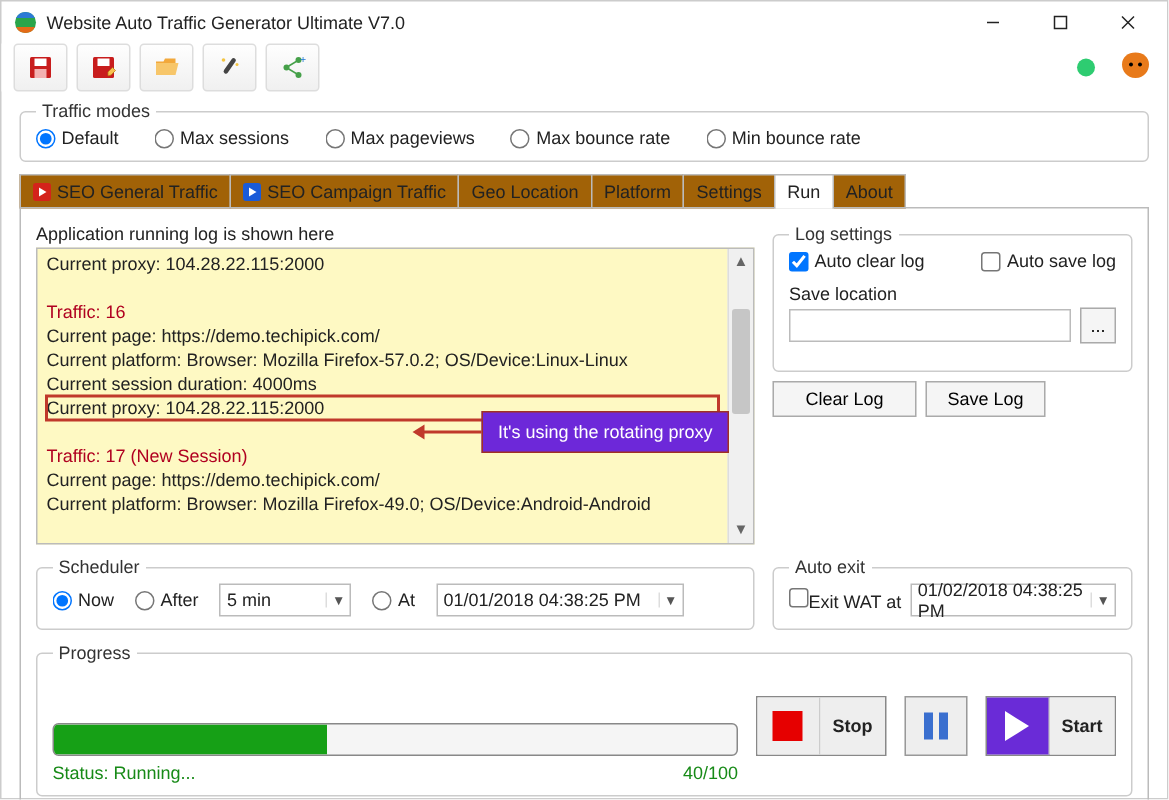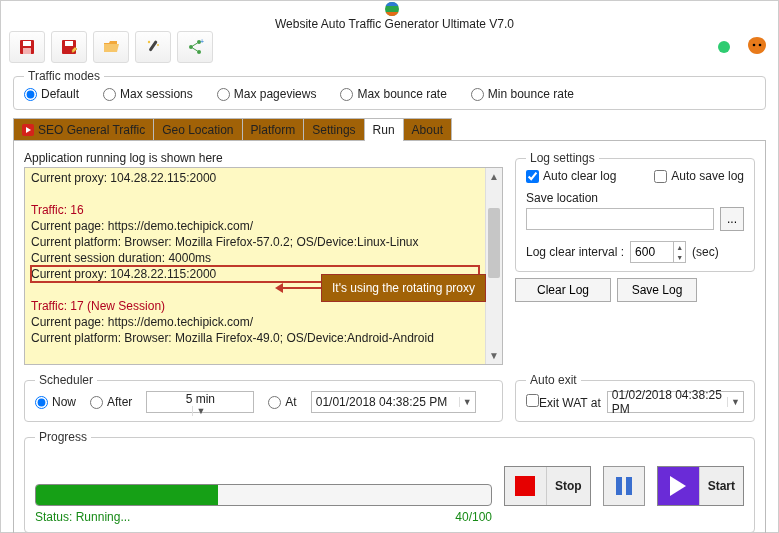--- a/index.html
+++ b/index.html
@@ -1,18 +1,18 @@
 <!DOCTYPE html>
 <html><head>
 <meta charset="utf-8">
 <style>
   * { box-sizing: border-box; }
   html, body { margin: 0; padding: 0; font-family: "Segoe UI", Tahoma, sans-serif; font-size: 12px; color: #222; background: #fff; overflow: hidden; }
   .window { width: 779px; height: 533px; border: 1px solid #ccc; display: flex; flex-direction: column; position: relative; }
-  .titlebar { height: 30px; display: flex; align-items: center; padding: 0 4px 0 8px; flex-direction: column; }
+  .titlebar { height: 30px; display: flex; align-items: center; padding: 0 4px 0 8px; }
   .titlebar .app-icon svg { width: 16px; height: 16px; display: block; }
   .titlebar .title { margin-left: 6px; font-size: 12px; }
   .titlebar .spacer { flex: 1; }
   .winbtn { width: 45px; height: 28px; display: flex; align-items: center; justify-content: center; }
   .winbtn svg { width: 10px; height: 10px; }
   .toolbar { height: 36px; background: #fff; display: flex; align-items: center; padding: 0 8px; gap: 6px; border-bottom: 0; }
   .tbtn { width: 36px; height: 32px; background: linear-gradient(#fefefe,#f0f0f0); border: 1px solid #ddd; border-radius: 3px; display: flex; align-items: center; justify-content: center; }
   .tbtn svg { width: 18px; height: 18px; }
   .tbar-spacer { flex: 1; }
   .statusdot { width: 12px; height: 12px; border-radius: 50%; background: #2ecc71; margin-right: 8px; }
@@ -65,21 +65,21 @@
   .bigbtn .pause { display:flex; gap:4px; }
   .bigbtn .pause div { width:6px; height:18px; background:#3a6fcf; }
   .bigbtn .play2 { width:0; height:0; border-left:16px solid #fff; border-top:10px solid transparent; border-bottom:10px solid transparent; }
   .bigbtn.prpl { background:#6a2bd7; border-color:#5a22b8; }
   .startgrp { display:flex; border:1px solid #888; height:40px; }
   .startgrp .bigbtn { border:none; border-right:1px solid #ccc; }
   .startgrp .lbl { display:flex; align-items:center; padding:0 8px; font-weight:bold; background:#eee; }
   .annot { position:absolute; left:280px; top:273px; z-index:20; display:flex; align-items:center; }
   .annot .arrow { width:40px; height:2px; background:#c0392b; position:relative; }
   .annot .arrow::before { content:""; position:absolute; left:-6px; top:-4px; border-right:8px solid #c0392b; border-top:5px solid transparent; border-bottom:5px solid transparent; }
-  .annot .box { background:#a16207; color:#fff; padding:6px 10px; font-size:12px; border:1px solid #a03024;text-align:right; }
+  .annot .box { background:#6d28d9; color:#fff; padding:6px 10px; font-size:12px; border:1px solid #a03024;text-align:right; }
   .browse { width:24px; padding:0; }
 </style>
 </head>
 <body>
 
 <div class="window">
   <div class="titlebar">
     <span class="app-icon">
       <svg viewBox="0 0 16 16">
           <circle cx="8" cy="8" r="7" fill="#2aa54a"></circle>
@@ -180,20 +180,24 @@
           <input type="radio" name="mode" style="">
           <span>Min bounce rate</span>
         </label>
     </div>
   </fieldset>
 
   <div class="tabs">
     <div class="tab">
         <span class="play red"></span>
         <span>SEO General Traffic</span>
+      </div>
+    <div class="tab">
+        <span class="play blue"></span>
+        <span>SEO Campaign Traffic</span>
       </div>
     <div class="tab">
         <span>Geo Location</span>
       </div>
     <div class="tab">
         <span>Platform</span>
       </div>
     <div class="tab">
         <span>Settings</span>
       </div>
@@ -241,52 +245,41 @@
             <label>
                 <input type="checkbox" style="">
                 <span>Auto save log</span>
               </label>
           </div>
           <div class="caption">Save location</div>
           <div class="row" style="margin-bottom:10px;">
             <input type="text" class="field" style="flex: 1 1 0%;">
             <button class="btn browse">...</button>
           </div>
-          <div class="row">
-            <span>Log clear interval :</span>
-            <div class="spinbox">
-              <input value="600" style="">
-              <div class="spins">
-                  <div>▲</div>
-                  <div>▼</div>
-                </div>
-            </div>
-            <span>(sec)</span>
-          </div>
         </fieldset>
         <div class="row">
           <button class="btn" style="width:96px;">Clear Log</button>
           <button class="btn" style="width:80px;">Save Log</button>
         </div>
       </div>
     </div>
 
     <div class="cols" style="margin-top:8px;">
       <fieldset class="group" style="flex:1; margin:0;">
         <legend>Scheduler</legend>
         <div class="row radios" style="gap:14px;">
           <label>
               <input type="radio" name="sch" checked="" style="">
               <span>Now</span>
             </label>
           <label>
               <input type="radio" name="sch" style="">
               <span>After</span>
             </label>
-          <div class="combowrap" style="width:108px;flex-direction:column;">
+          <div class="combowrap" style="width:88px;">
               <span class="val">5 min</span>
               <span class="caret">▼</span>
             </div>
           <label>
               <input type="radio" name="sch" style="">
               <span>At</span>
             </label>
           <div class="combowrap" style="width:165px;">
               <span class="val">01/01/2018 04:38:25 PM</span>
               <span class="caret">▼</span>

